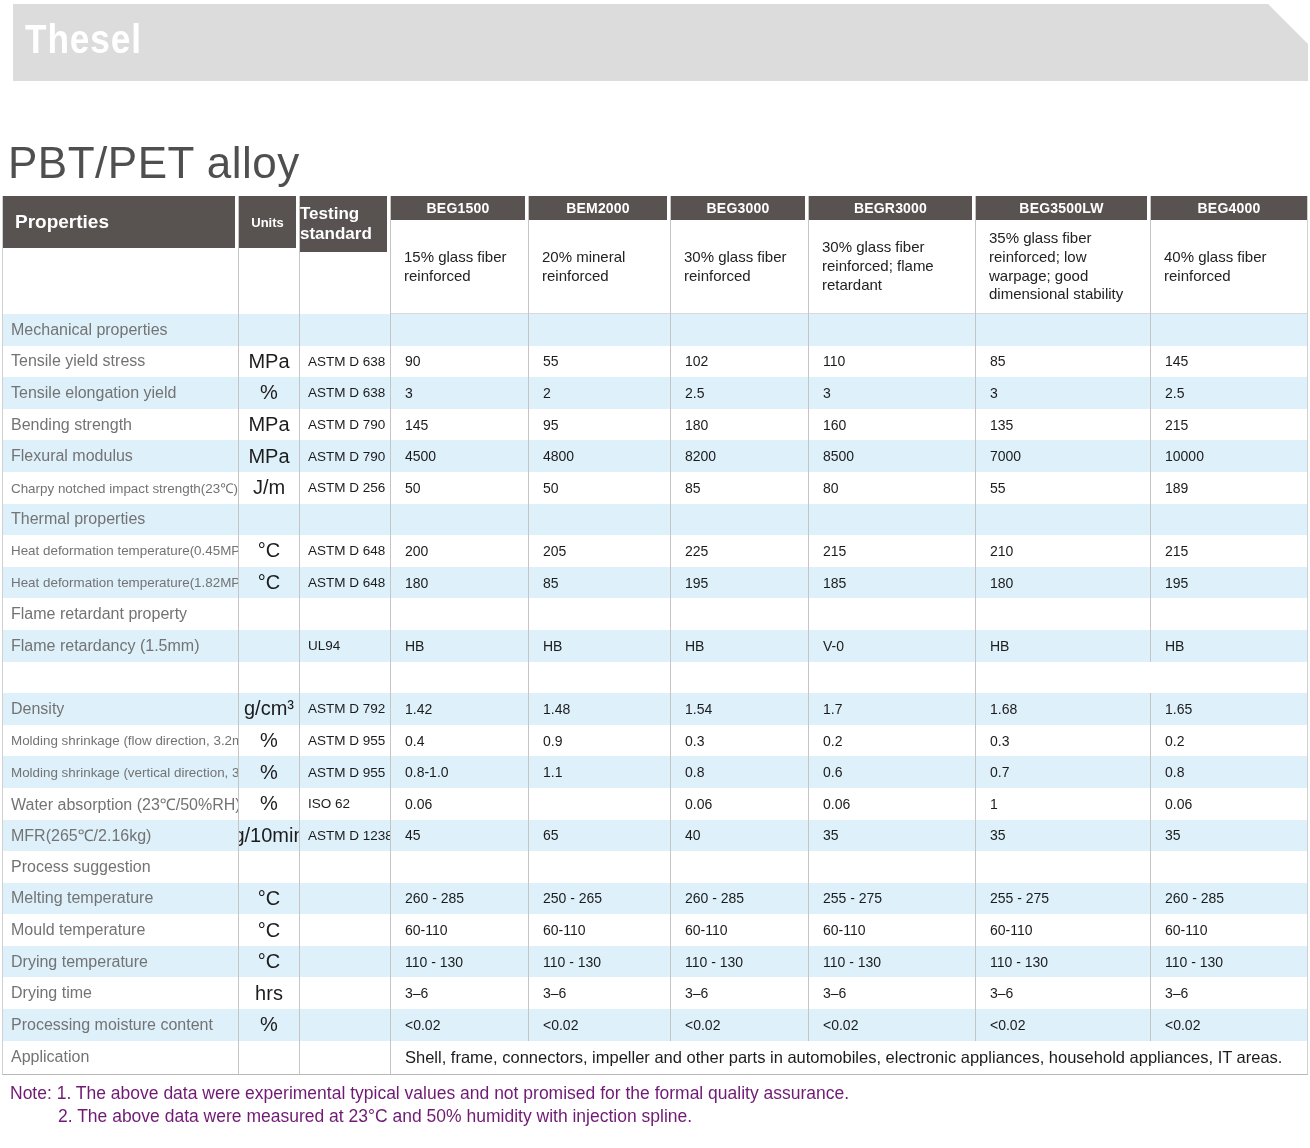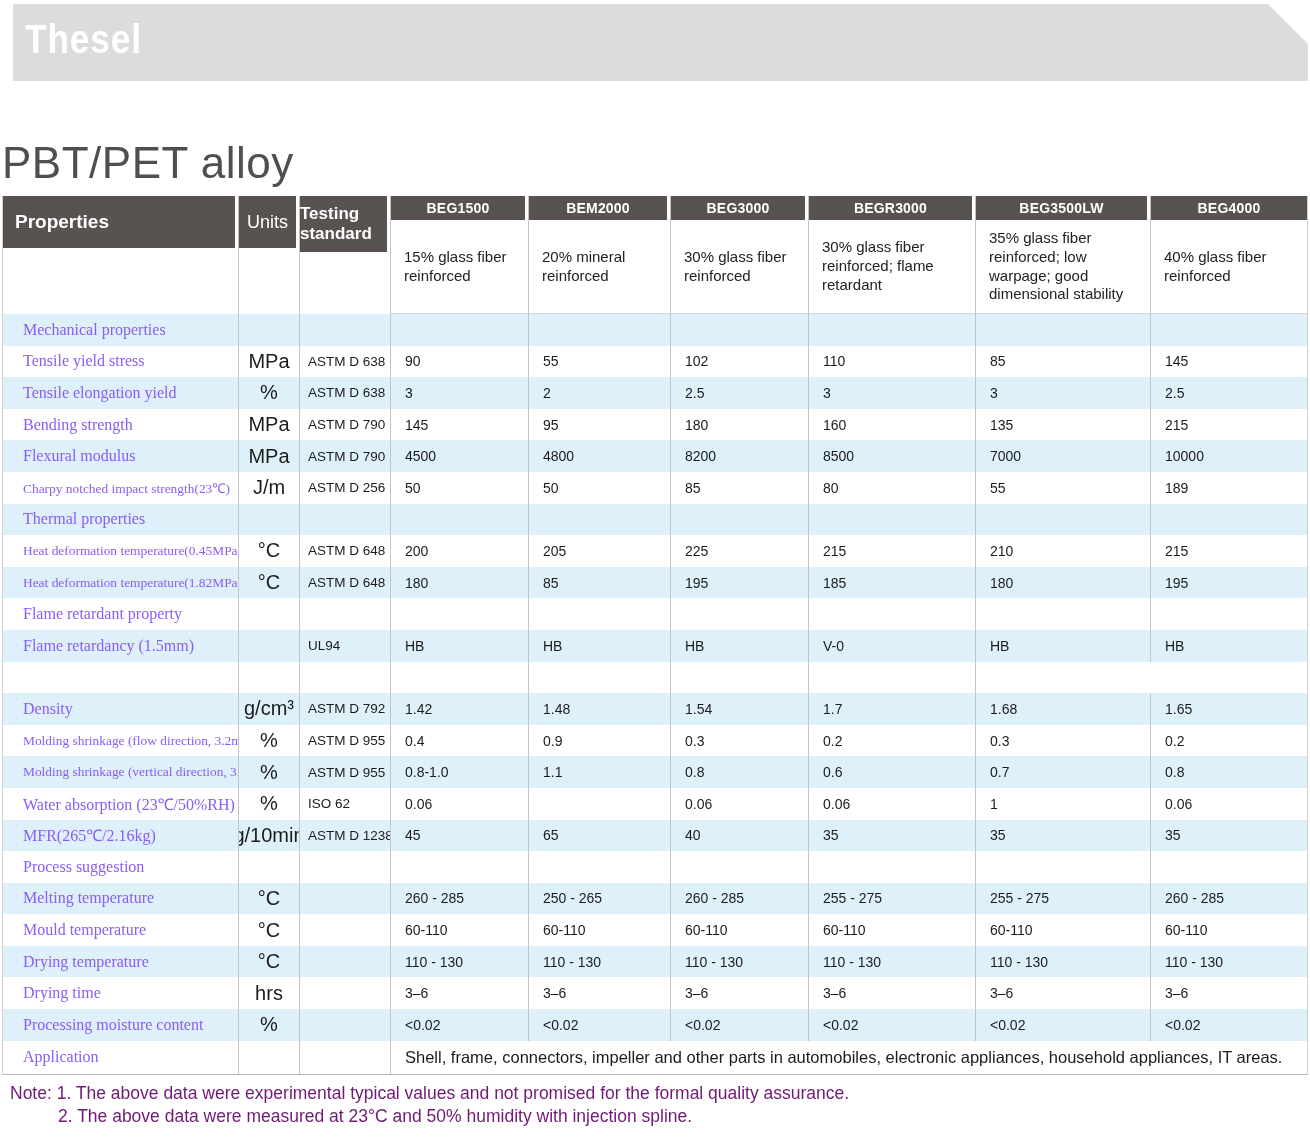--- a/index.html
+++ b/index.html
@@ -14,46 +14,46 @@
   body{font-family:"Liberation Sans", sans-serif; color:var(--c-text);}
   .page{position:relative;width:1310px;height:1148px;background:#fff;overflow:hidden;}
 
   
   .banner{position:absolute;left:13px;top:4px;width:1295px;height:77px;background:var(--c-banner);
     clip-path:polygon(0 0, calc(100% - 40px) 0, 100% 40px, 100% 100%, 0 100%);}
   .logo{display:inline-block;margin:13px 0 0 12px;font-size:40px;font-weight:700;color:#ffffff;
     letter-spacing:1px;transform:scaleX(0.88);transform-origin:left center;}
 
   
-  .page-title{position:absolute;left:2px;top:138px;font-size:44px;font-weight:400;color:#4f4f4f;letter-spacing:0.5px;}
+  .page-title{position:absolute;left:8px;top:138px;font-size:44px;font-weight:400;color:#4f4f4f;letter-spacing:0.5px;}
 
   
   .tbl{position:absolute;left:2px;top:196px;width:1306px;
     border-left:1px solid #d0d0d0;border-right:1px solid #d0d0d0;border-bottom:1px solid #b8b8b8;}
   .grid{display:grid;grid-template-columns:236px 61px 91px 138px 142px 138px 167px 175px auto;}
 
   
   .hcell{position:relative;height:118px;border-right:1px solid var(--c-line);background:#fff;}
   .hcell.last{border-right:none;}
   .hdark{background:var(--c-header);color:#fff;margin-right:3px;height:52px;display:flex;align-items:center;}
   .hdark.props{font-size:19px;font-weight:700;padding-left:12px;}
-  .hdark.units{font-size:18px;font-weight:400;justify-content:center;}
+  .hdark.units{font-size:13px;font-weight:700;justify-content:center;}
   .hdark.standard{font-size:17px;font-weight:700;justify-content:center;text-align:left;line-height:1.15;height:56px;}
   .gbar{background:var(--c-header);color:#fff;margin-right:3px;height:24px;display:flex;align-items:center;justify-content:center;
     font-size:14px;font-weight:700;letter-spacing:0.2px;}
   .hcell.last .gbar{margin-right:0;}
   .gdesc{height:94px;display:flex;align-items:center;padding:4px 10px 4px 13px;font-size:15px;line-height:1.26;color:#222;
     border-bottom:1px solid #d8d8d8;}
 
   
   .row{height:31.6px;}
   .row .cell{border-right:1px solid var(--c-line);display:flex;align-items:center;overflow:hidden;}
   .row .cell:last-child{border-right:none;}
   .row.alt .cell{background:var(--c-blue);}
-  .lbl{font-size:16px;color:#8b5cf6;padding-left:20px;white-space:nowrap;font-family:Liberation Serif, serif;}
+  .lbl{font-size:16px;color:#737373;padding-left:8px;white-space:nowrap;}
   .lbl.small{font-size:13.4px;}
   .unit{justify-content:center;font-size:20px;}
   .std{font-size:13.5px;padding-left:8px;white-space:nowrap;}
   .val{font-size:14px;padding-left:14px;white-space:nowrap;}
 
   
   .row.app{height:33px;}
   .row.app .appmerge{grid-column:4 / -1;border-right:none;font-size:16.5px;padding-left:14px;}
 
   

